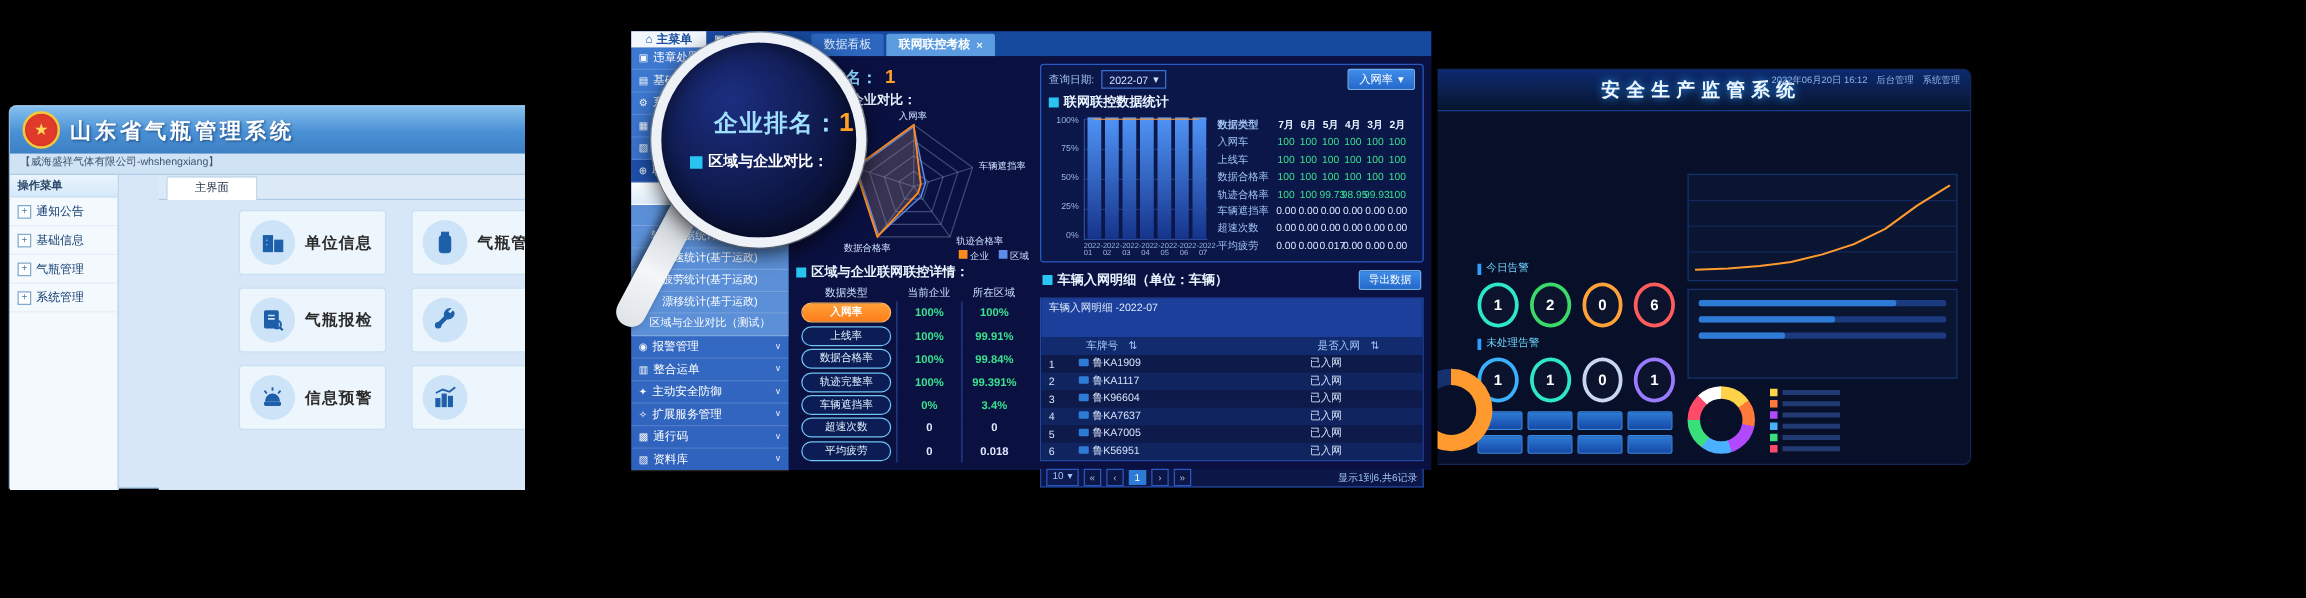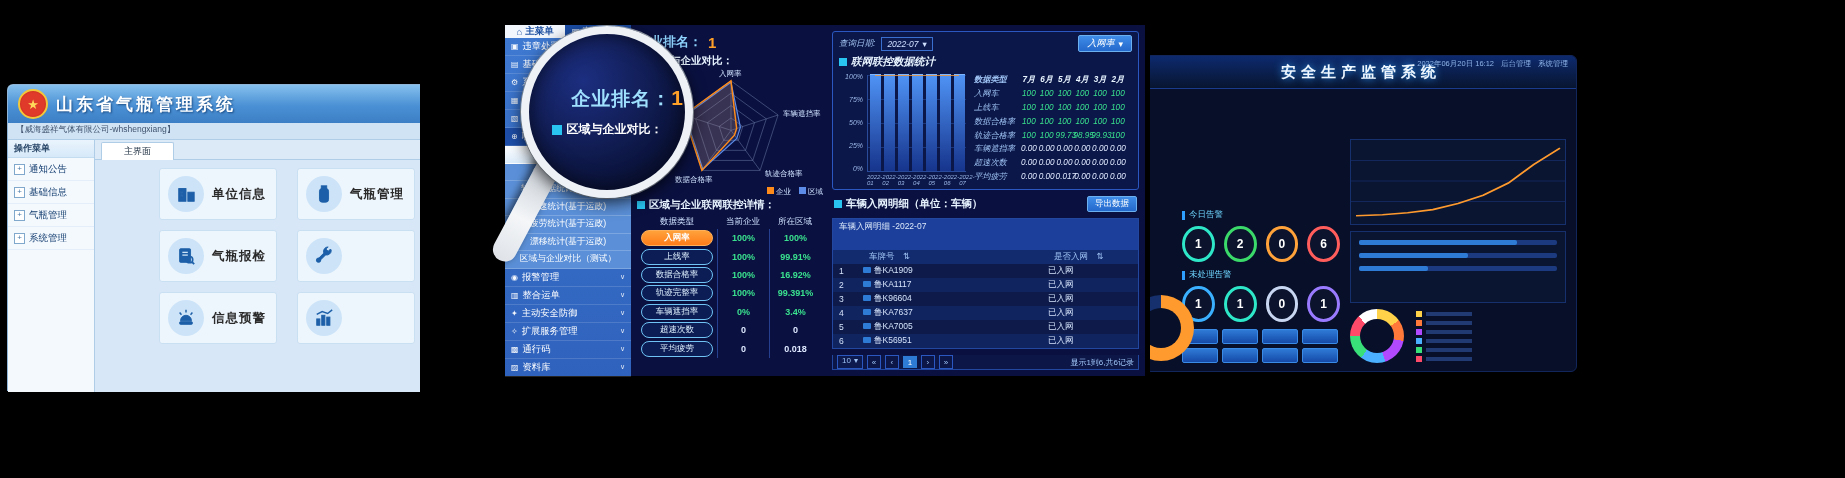--- a/index.html
+++ b/index.html
@@ -10,21 +10,21 @@
   .lw{position:absolute;left:8px;top:85px;width:497px;height:305px;background:#d8e7f7;
       border-radius:5px 5px 0 0;box-shadow:0 0 0 1px #8fb6d8,0 6px 18px rgba(0,0,0,.55);z-index:2;}
   .lw-title{height:38px;display:flex;align-items:center;gap:8px;padding-left:10px;
       background:linear-gradient(180deg,#85c0ee 0%,#4a90d4 55%,#3d7fc4 100%);border-radius:5px 5px 0 0;}
   .lw-emblem{width:26px;height:26px;border-radius:50%;background:radial-gradient(circle,#e03a2a 60%,#b01f14 100%);
       border:2px solid #f3c73a;display:flex;align-items:center;justify-content:center;color:#ffd95a;font-size:13px;}
   .lw-title h1{margin:0;font-size:17px;color:#fff;letter-spacing:3px;font-weight:bold;
       text-shadow:1px 1px 2px rgba(0,40,90,.65);}
   .lw-company{height:15px;background:#cfe3f5;border-bottom:1px solid #b0cde8;font-size:8.5px;
       color:#41546e;padding:1px 0 0 8px;}
-  .lw-body{display:flex;height:252px;}
+  .lw-body{display:flex;height:252px;gap:32px;}
   .lw-side{width:86px;background:#f4f9fe;border-right:1px solid #b0cde8;}
   .lw-side-head{height:17px;line-height:17px;font-size:9px;font-weight:bold;color:#2d4a6b;padding-left:6px;
       background:linear-gradient(180deg,#eaf4fd,#d6e9f9);border-bottom:1px solid #c4dcf0;}
   .lw-side-item{height:22px;display:flex;align-items:center;gap:4px;padding-left:6px;font-size:9.5px;
       color:#123c6e;border-bottom:1px solid #e3eefa;cursor:pointer;}
   .lw-plus{width:9px;height:9px;border:1px solid #7fa8cc;background:#fff;color:#4a7aa8;font-size:8px;
       line-height:7px;text-align:center;}
   .lw-main{flex:1;display:flex;flex-direction:column;}
   .lw-tabbar{height:19px;background:#dce9f6;border-bottom:1px solid #b0cde8;}
   .lw-tab{display:inline-block;margin:1px 0 0 6px;padding:0 22px;height:18px;line-height:17px;background:#fff;
@@ -78,21 +78,21 @@
   .dt-head{display:grid;grid-template-columns:80px 52px 52px;height:14px;font-size:8.5px;color:#cfe0ff;
       align-items:center;text-align:center;margin-top:2px;}
   .dt-row{display:grid;grid-template-columns:80px 52px 52px;height:18.4px;align-items:center;text-align:center;}
   .dt-pill{width:70px;height:14px;line-height:13px;margin:0 auto;border:1px solid #6fc4f5;border-radius:8px;
       background:#0c1c55;color:#dff2ff;font-size:8.5px;cursor:pointer;}
   .dt-pill.sel{background:linear-gradient(180deg,#ffa13a,#ff7d1a);border-color:#ffb05a;color:#fff;font-weight:bold;}
   .dt-val{font-size:9px;font-weight:bold;border-left:1px solid #263f8f;height:100%;display:flex;
       align-items:center;justify-content:center;}
   .v-green{color:#3ae18e;} .v-light{color:#dfe8ff;}
   .rcol{flex:1;display:flex;flex-direction:column;gap:6px;min-width:0;}
-  .panel1{border:1px solid #2a58c0;background:#0b1748;border-radius:3px;display:flex;flex-direction:column;font-style:italic;}
+  .panel1{border:1px solid #2a58c0;background:#0b1748;border-radius:3px;display:flex;flex-direction:column;}
   .p1-row1{height:19px;display:flex;align-items:center;gap:6px;padding:2px 6px 0;}
   .qlbl{font-size:8.5px;color:#9fc0ee;}
   .qbox{border:1px solid #3a6fd0;background:#0d1a50;color:#cfe0ff;font-size:8.5px;padding:1px 5px;
       display:flex;align-items:center;gap:4px;cursor:pointer;}
   .metric-btn{margin-left:auto;background:linear-gradient(180deg,#3f8de8,#2468cc);border:1px solid #6db0f0;
       border-radius:2px;color:#fff;font-size:9px;padding:1px 8px;display:flex;gap:4px;align-items:center;cursor:pointer;}
   .p1-row2{height:18px;display:flex;align-items:center;padding:0 6px;}
   .p1-body{display:flex;height:112px;padding:2px 6px 4px;gap:6px;}
   .chart{flex:1.2;position:relative;min-width:0;}
   .ylabels{position:absolute;left:0;top:0;bottom:13px;width:24px;display:flex;flex-direction:column;
@@ -477,20 +477,30 @@
             <span class="cs-chev">∨</span>
           </div>
           <div class="cs-item">
             <span class="cs-glyph">▨</span>
             <span>资料库</span>
             <span class="cs-chev">∨</span>
           </div>
         </div>
     </div>
     <div class="cmain">
+      <div class="ctabs">
+        <div class="ctab-back">‹</div>
+        <div class="ctab">
+          <span>数据看板</span>
+          </div>
+        <div class="ctab active">
+          <span>联网联控考核</span>
+          <span class="ctab-x">×</span>
+          </div>
+      </div>
       <div class="cbody">
 
         <div class="lcol">
           <div class="rank-row">
             <span class="rank-lbl">企业排名：</span>
             <span class="rank-val">1</span>
           </div>
           <div class="sec-title">
             <span class="sq"></span>
             <span>区域与企业对比：</span>
@@ -537,21 +547,21 @@
                 <span class="dt-val v-green">100%</span>
               </div>
               <div class="dt-row">
                 <span class="dt-pill">上线率</span>
                 <span class="dt-val v-green">100%</span>
                 <span class="dt-val v-green">99.91%</span>
               </div>
               <div class="dt-row">
                 <span class="dt-pill">数据合格率</span>
                 <span class="dt-val v-green">100%</span>
-                <span class="dt-val v-green">16.92%</span>
+                <span class="dt-val v-green">99.84%</span>
               </div>
               <div class="dt-row">
                 <span class="dt-pill">轨迹完整率</span>
                 <span class="dt-val v-green">100%</span>
                 <span class="dt-val v-green">99.391%</span>
               </div>
               <div class="dt-row">
                 <span class="dt-pill">车辆遮挡率</span>
                 <span class="dt-val v-green">0%</span>
                 <span class="dt-val v-green">3.4%</span>

